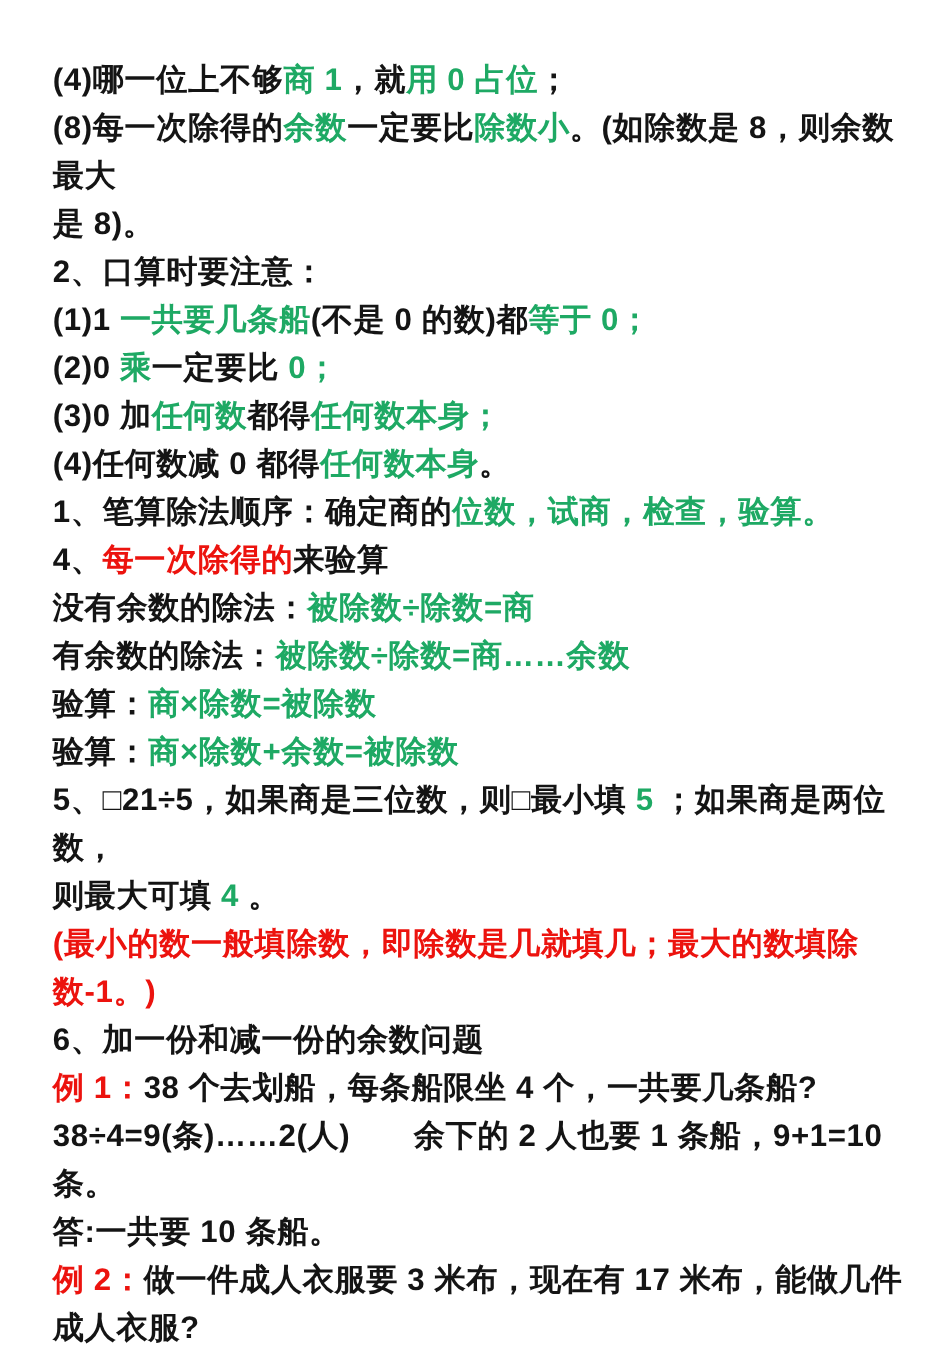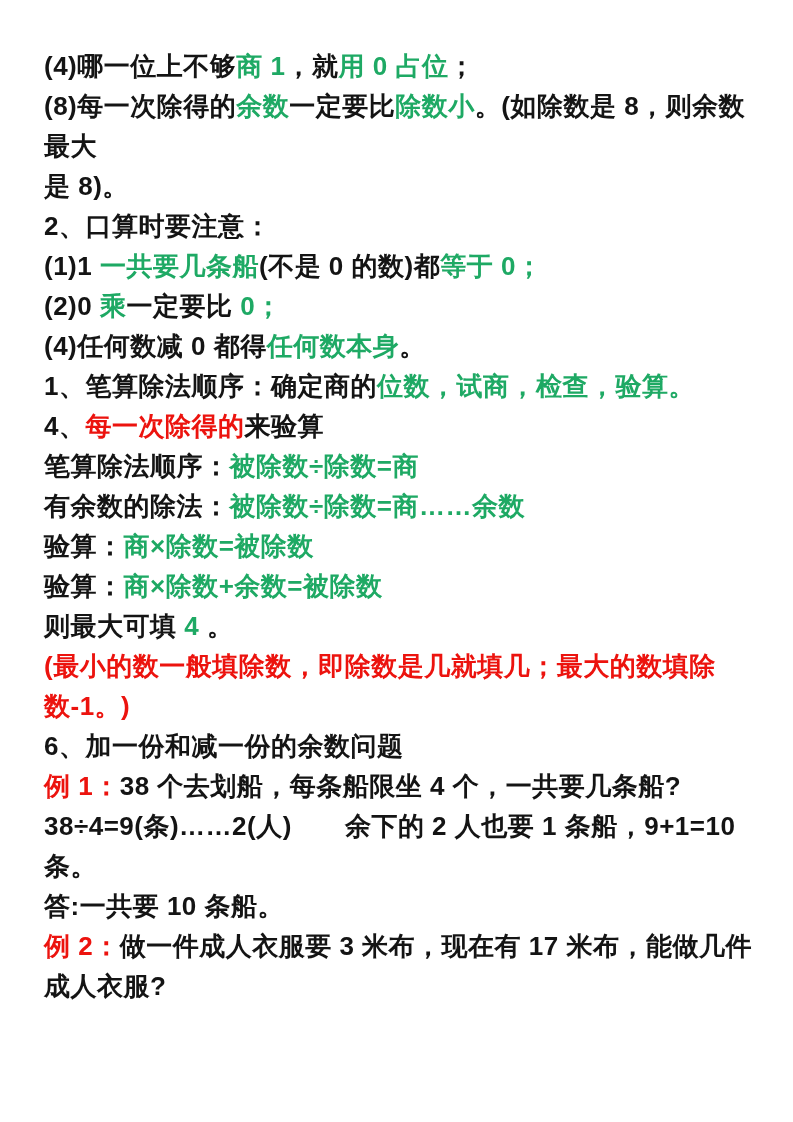--- a/index.html
+++ b/index.html
@@ -35,27 +35,29 @@
 <body>
 
 <div class="page">
   <div class="doc">
       <p class="line"><span class="seg-black">(4)哪一位上不够</span><span class="seg-green">商 1</span><span class="seg-black">，就</span><span class="seg-green">用 0 占位</span><span class="seg-black">；</span></p>
       <p class="line"><span class="seg-black">(8)每一次除得的</span><span class="seg-green">余数</span><span class="seg-black">一定要比</span><span class="seg-green">除数小</span><span class="seg-black">。(如除数是 8，则余数最大</span></p>
       <p class="line"><span class="seg-black">是 8)。</span></p>
       <p class="line"><span class="seg-black">2、口算时要注意：</span></p>
       <p class="line"><span class="seg-black">(1)1 </span><span class="seg-green">一共要几条船</span><span class="seg-black">(不是 0 的数)都</span><span class="seg-green">等于 0；</span></p>
       <p class="line"><span class="seg-black">(2)0 </span><span class="seg-green">乘</span><span class="seg-black">一定要比 </span><span class="seg-green">0；</span></p>
+      <p class="line"><span class="seg-black">(3)0 加</span><span class="seg-green">任何数</span><span class="seg-black">都得</span><span class="seg-green">任何数本身；</span></p>
       <p class="line"><span class="seg-black">(4)任何数减 0 都得</span><span class="seg-green">任何数本身</span><span class="seg-black">。</span></p>
       <p class="line"><span class="seg-black">1、笔算除法顺序：确定商的</span><span class="seg-green">位数，试商，检查，验算。</span></p>
       <p class="line"><span class="seg-black">4、</span><span class="seg-red">每一次除得的</span><span class="seg-black">来验算</span></p>
-      <p class="line"><span class="seg-black">笔算除法顺序：</span><span class="seg-green">被除数÷除数=商</span></p>
+      <p class="line"><span class="seg-black">没有余数的除法：</span><span class="seg-green">被除数÷除数=商</span></p>
       <p class="line"><span class="seg-black">有余数的除法：</span><span class="seg-green">被除数÷除数=商……余数</span></p>
       <p class="line"><span class="seg-black">验算：</span><span class="seg-green">商×除数=被除数</span></p>
       <p class="line"><span class="seg-black">验算：</span><span class="seg-green">商×除数+余数=被除数</span></p>
+      <p class="line"><span class="seg-black">5、□21÷5，如果商是三位数，则□最小填 </span><span class="seg-green">5</span><span class="seg-black"> ；如果商是两位数，</span></p>
       <p class="line"><span class="seg-black">则最大可填 </span><span class="seg-green">4</span><span class="seg-black"> 。</span></p>
       <p class="line"><span class="seg-red">(最小的数一般填除数，即除数是几就填几；最大的数填除数-1。)</span></p>
       <p class="line"><span class="seg-black">6、加一份和减一份的余数问题</span></p>
       <p class="line"><span class="seg-red">例 1：</span><span class="seg-black">38 个去划船，每条船限坐 4 个，一共要几条船?</span></p>
       <p class="line"><span class="seg-black">38÷4=9(条)……2(人)　　余下的 2 人也要 1 条船，9+1=10 条。</span></p>
       <p class="line"><span class="seg-black">答:一共要 10 条船。</span></p>
       <p class="line"><span class="seg-red">例 2：</span><span class="seg-black">做一件成人衣服要 3 米布，现在有 17 米布，能做几件成人衣服?</span></p>
     </div>
 </div>
 

